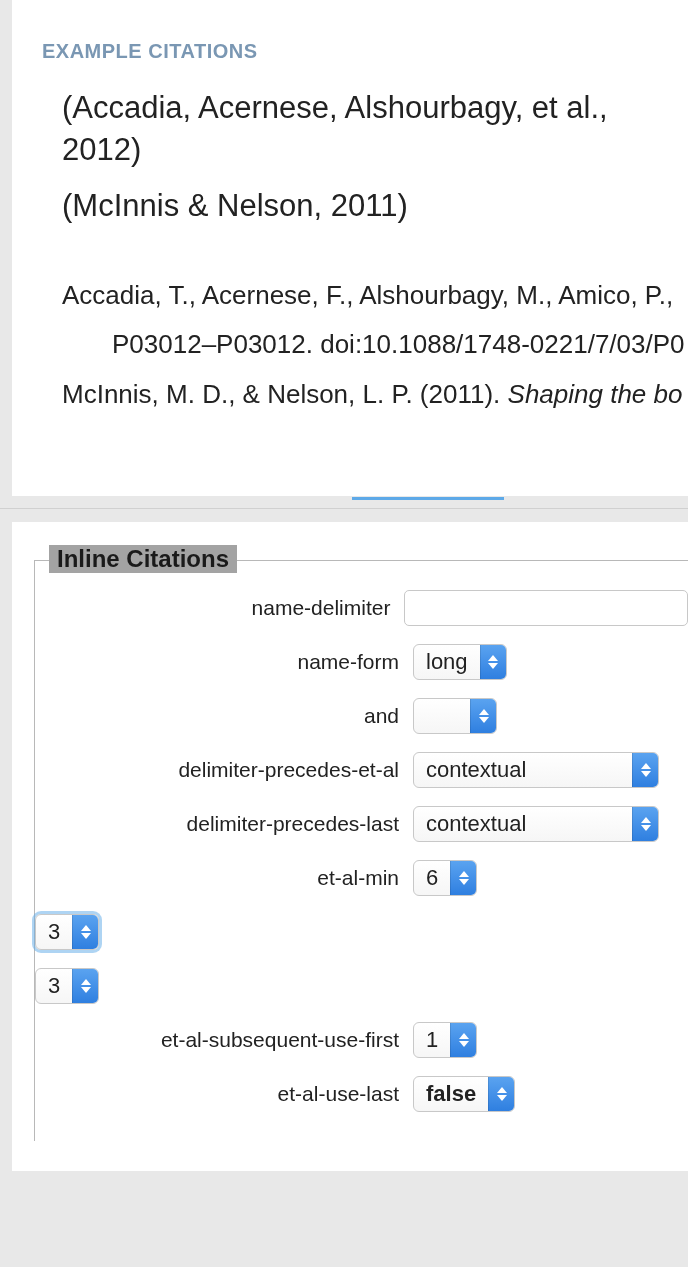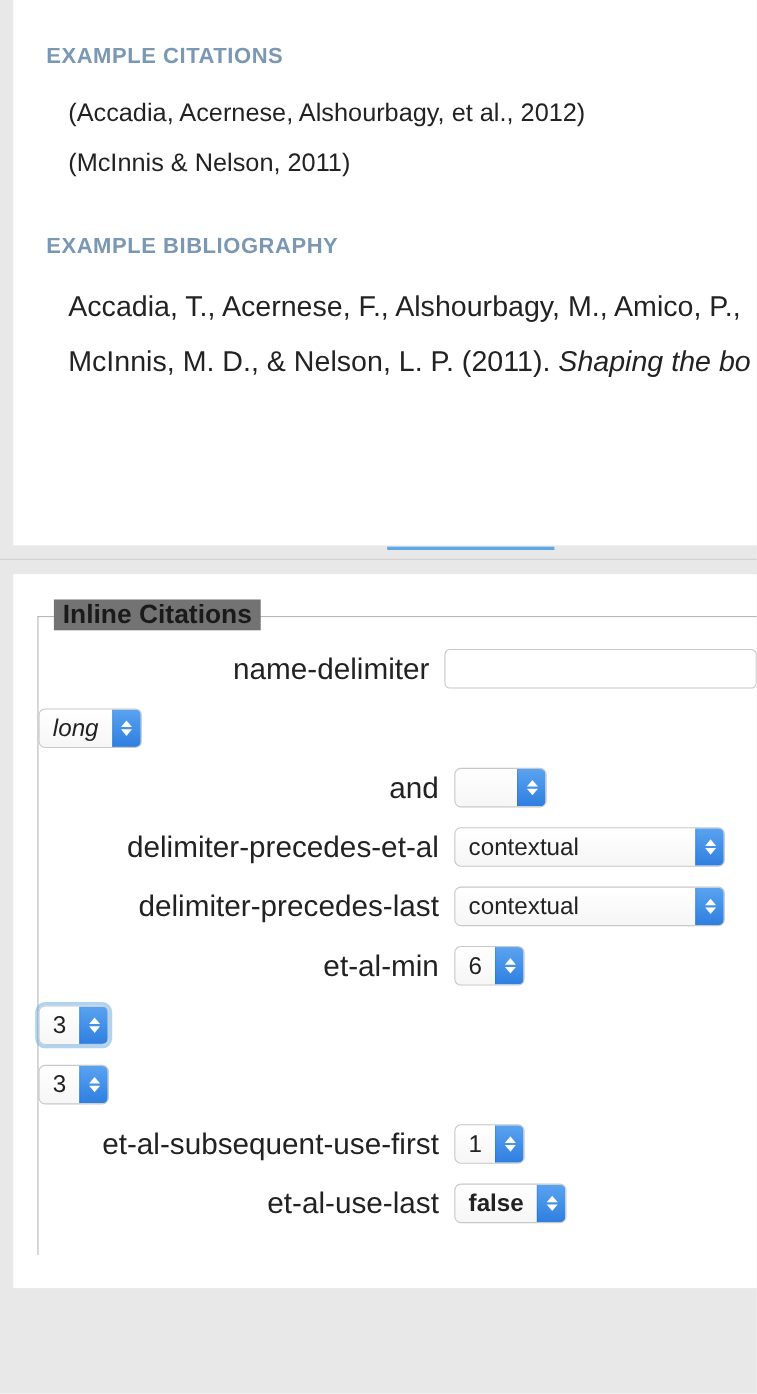--- a/index.html
+++ b/index.html
@@ -18,21 +18,21 @@
       overflow: hidden;
     }
     .section-header {
       color: #7a97b3;
       font-size: 20px;
       font-weight: 600;
       letter-spacing: 0.5px;
       margin-bottom: 24px;
     }
     .citation-item {
-      font-size: 23px;
+      font-size: 31px;
       color: #222;
       margin-left: 20px;
       margin-bottom: 14px;
       line-height: 1.35;
     }
     .bib-section {
       margin-top: 50px;
     }
     .bib-item {
       font-size: 26px;
@@ -76,36 +76,36 @@
       border-right: none;
       border-bottom: none;
       padding: 28px 0 12px 0;
       position: relative;
       margin-left: 6px;
     }
     .legend {
       position: absolute;
       top: -16px;
       left: 14px;
-      background: #737373;
+      background: #a3a3a3;
       padding: 0 8px;
       font-size: 24px;
       font-weight: 700;
       color: #1a1a1a;
     }
     .form-row {
       display: flex;
       align-items: center;
       margin-bottom: 16px;
       height: 38px;
     }
     .form-label {
       width: 378px;
       text-align: right;
-      font-size: 27px;
+      font-size: 21px;
       color: #222;
       padding-right: 14px;
     }
     .text-input {
       border: 1px solid #c8c8c8;
       border-radius: 5px;
       height: 36px;
       padding: 4px 8px;
       font-size: 20px;
       width: 290px;
@@ -148,37 +148,39 @@
       border-left: 5px solid transparent;
       border-right: 5px solid transparent;
       border-bottom: 6px solid #fff;
     }
     .arr-down {
       width: 0; height: 0;
       border-left: 5px solid transparent;
       border-right: 5px solid transparent;
       border-top: 6px solid #fff;
     }
-    .w-long { } .select-value.w-long { min-width: 58px; font-style: italic; }
+    .w-long { } .select-value.w-long { min-width: 58px; }
     .w-ctx .select-value { min-width: 218px; }
     .w-num .select-value { min-width: 20px; }
     .w-false .select-value { min-width: 52px; font-weight: bold; }
   </style>
 </head>
 <body>
 
 <div class="preview-panel">
   <div class="section-header">EXAMPLE CITATIONS</div>
   <div class="citation-item">(Accadia, Acernese, Alshourbagy, et al., 2012)</div>
   <div class="citation-item">(McInnis &amp; Nelson, 2011)</div>
 
   <div class="bib-section">
-    <div class="section-header">EXAMPLE BIBLIOGRAPHY</div>
     <div class="bib-item">
       <span>Accadia, T., Acernese, F., Alshourbagy, M., Amico, P., </span>
+    </div>
+    <div class="bib-item bib-cont">
+      <span>P03012–P03012. doi:10.1088/1748-0221/7/03/P0</span>
     </div>
     <div class="bib-item">
       <span>McInnis, M. D., &amp; Nelson, L. P. (2011). </span><span class="italic">Shaping the bo</span>
     </div>
   </div>
 </div>
 
 <div class="tab-indicator">
   <div class="tab-active"></div>
 </div>
@@ -187,20 +189,21 @@
 <div class="form-panel">
   <div class="fieldset">
     <div class="legend">Inline Citations</div>
 
     <div class="form-row">
       <div class="form-label">name-delimiter</div>
       <input class="text-input" type="text" value="" style="">
     </div>
 
     <div class="form-row">
+      <div class="form-label">name-form</div>
       <div class="select-wrap">
         <div class="select-value w-long">long</div>
         <div class="select-btn">
             <div class="arr-up"></div>
             <div class="arr-down"></div>
           </div>
       </div>
     </div>
 
     <div class="form-row">

